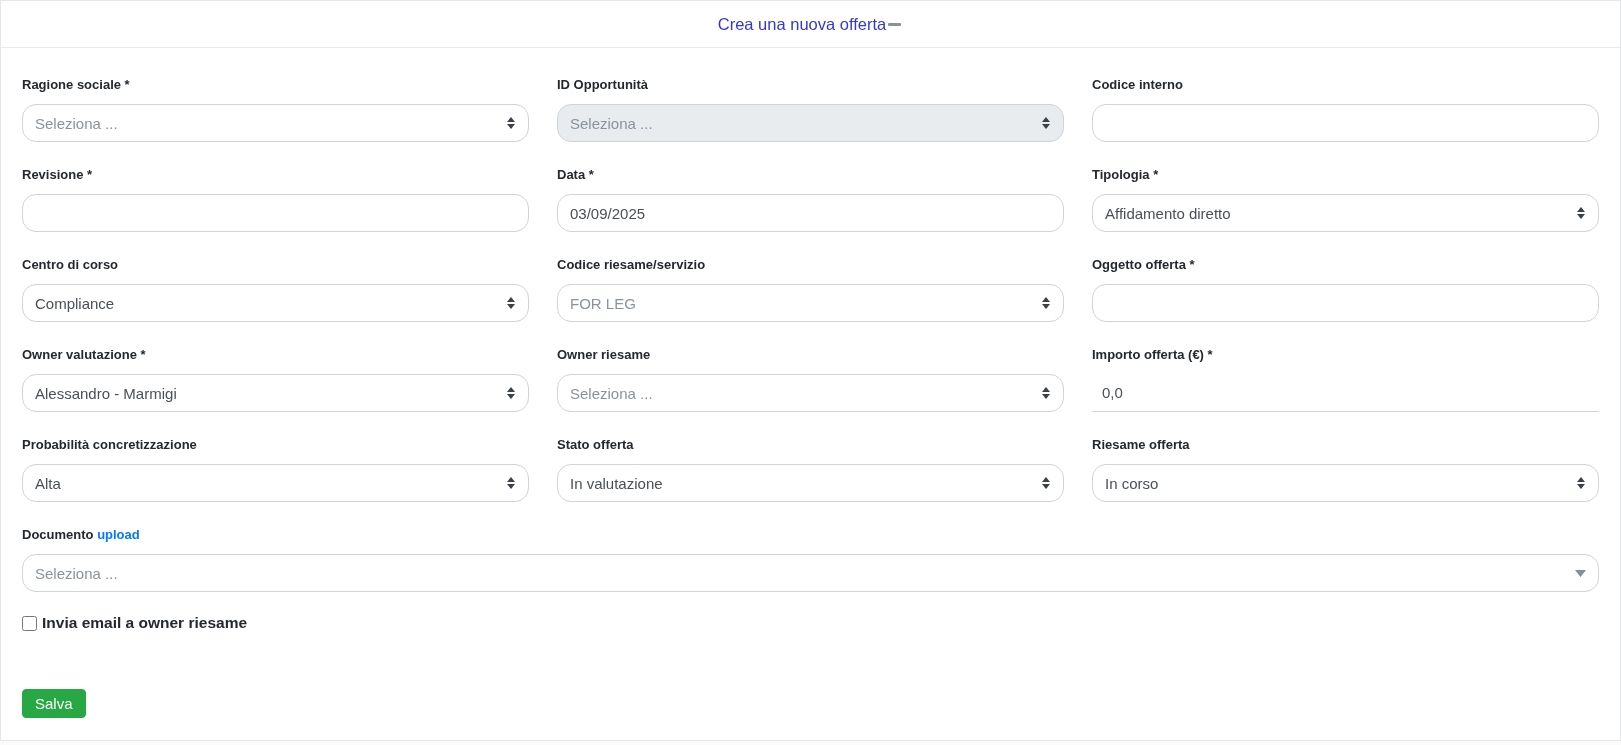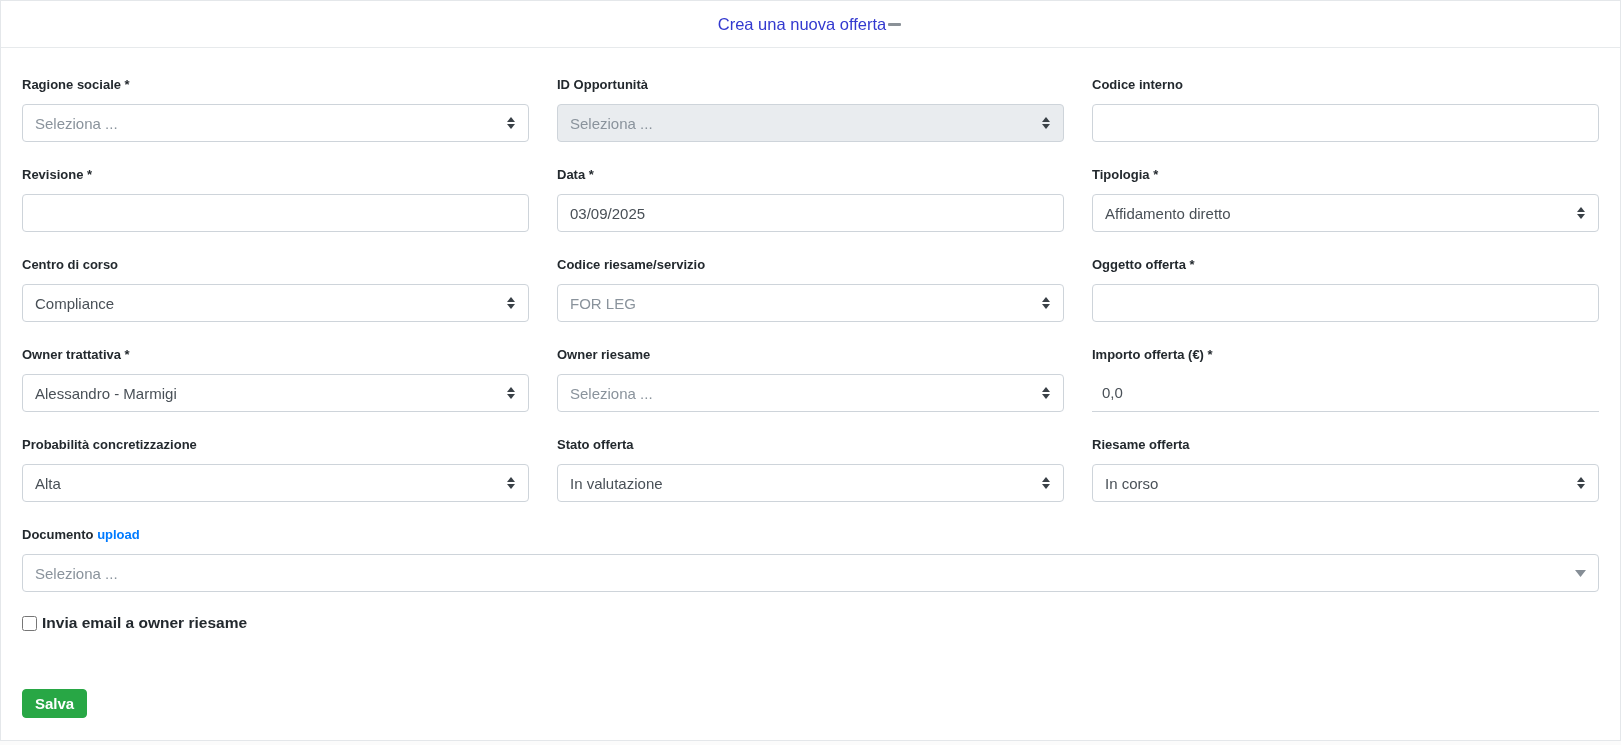--- a/index.html
+++ b/index.html
@@ -41,21 +41,21 @@
     display: block;
     font-weight: 700;
     font-size: 13px;
     line-height: 22px;
     color: #23292e;
     margin-bottom: 8px;
   }
   .control {
     width: 100%; height: 38px;
     border: 1px solid #ced4da;
-    border-radius: 4px;
+    border-radius: 14px;
     background: #ffffff;
     font-family: "Liberation Sans", sans-serif;
     font-size: 15px;
     color: #495057;
     padding: 6px 12px;
   }
   input.control { display: block; }
   .select {
     display: flex; align-items: center; justify-content: space-between;
     cursor: pointer; user-select: none;
@@ -78,21 +78,20 @@
     margin-top: 57px;
     display: inline-block;
     background: #28a745;
     color: #ffffff;
     border: 1px solid #28a745;
     border-radius: 4px;
     font-family: "Liberation Sans", sans-serif;
     font-size: 15px;
     padding: 5px 12px;
     cursor: pointer;
-    font-weight: bold;
   }
 </style>
 </head>
 <body>
 
 <div class="card">
 
   <div class="card-header">
     <a class="card-title">Crea una nuova offerta</a>
     <button class="collapse-btn">
@@ -183,21 +182,21 @@
           </span>
         </div>
       </div>
 
       <div class="group">
         <label class="flabel">Oggetto offerta *</label>
         <input class="control" type="text" value="" style="">
       </div>
 
       <div class="group">
-        <label class="flabel">Owner trattativa *</label>
+        <label class="flabel">Owner valutazione *</label>
         <div class="control select">
           <span class="val">Alessandro - Marmigi</span>
           <span class="caret">
             <svg width="10" height="12" viewBox="0 0 10 12">
                 <path d="M5 0l4 5H1z" fill="#3a4147"></path>
                 <path d="M5 12L1 7h8z" fill="#3a4147"></path>
               </svg>
           </span>
         </div>
       </div>

